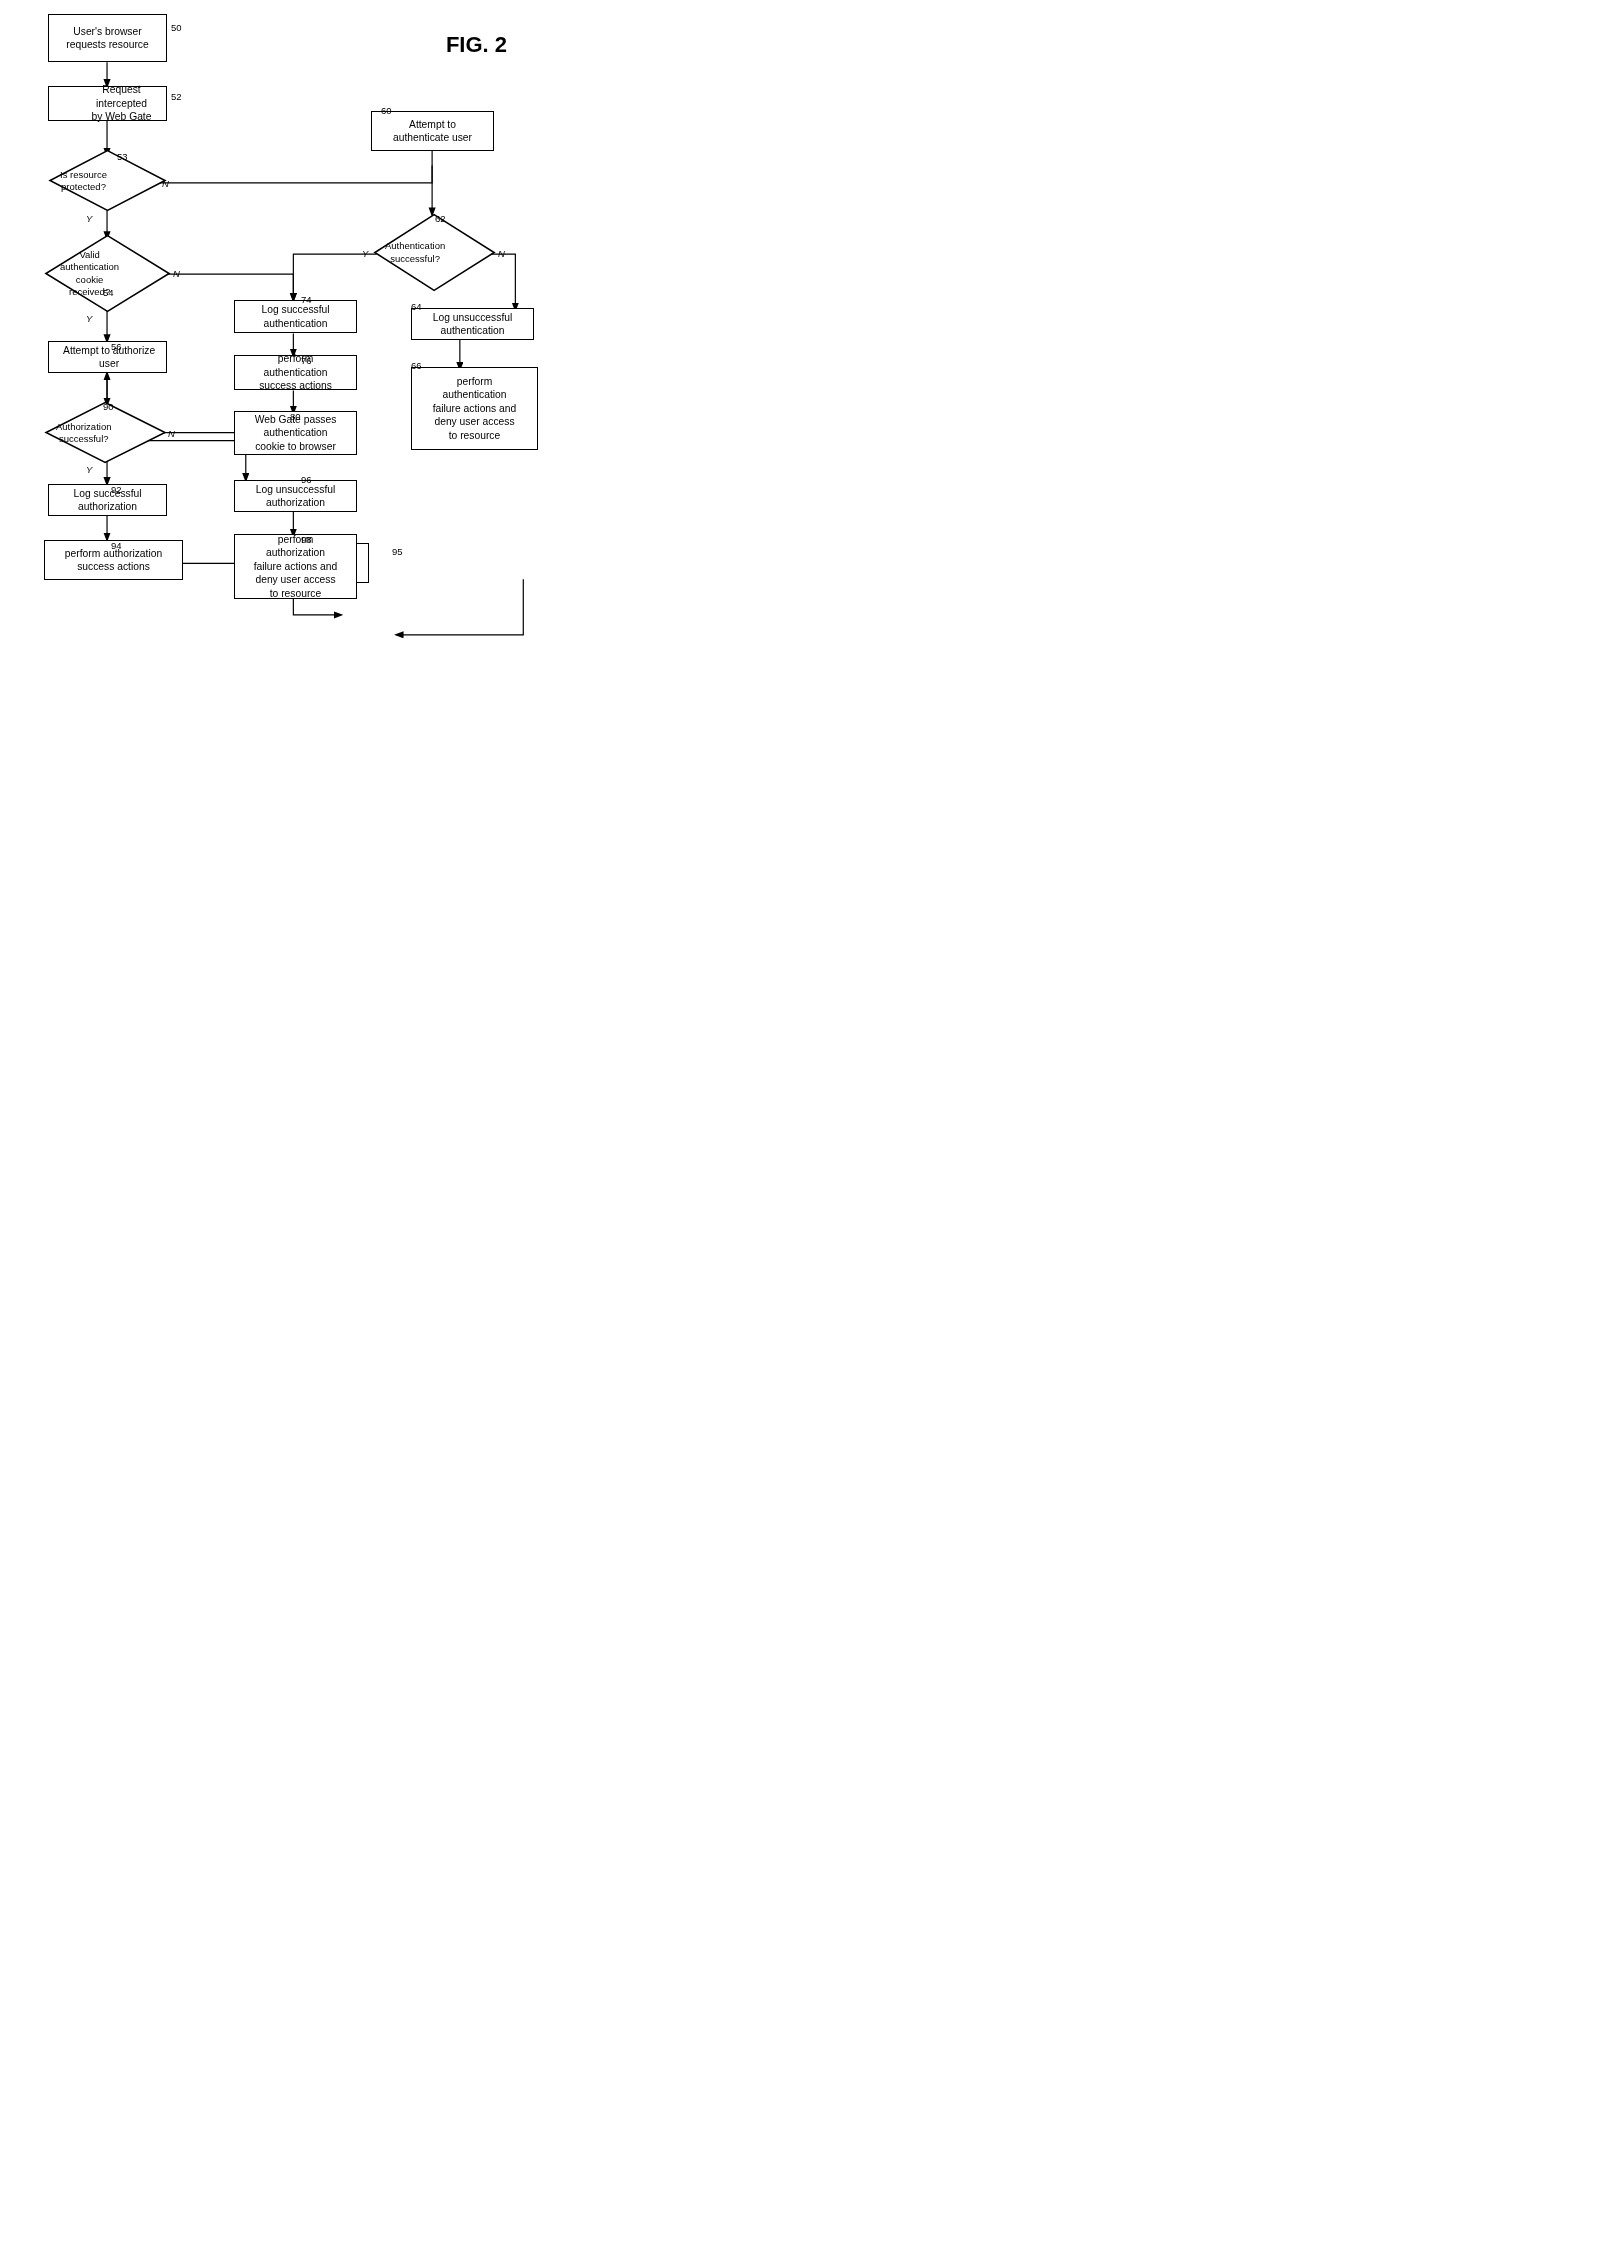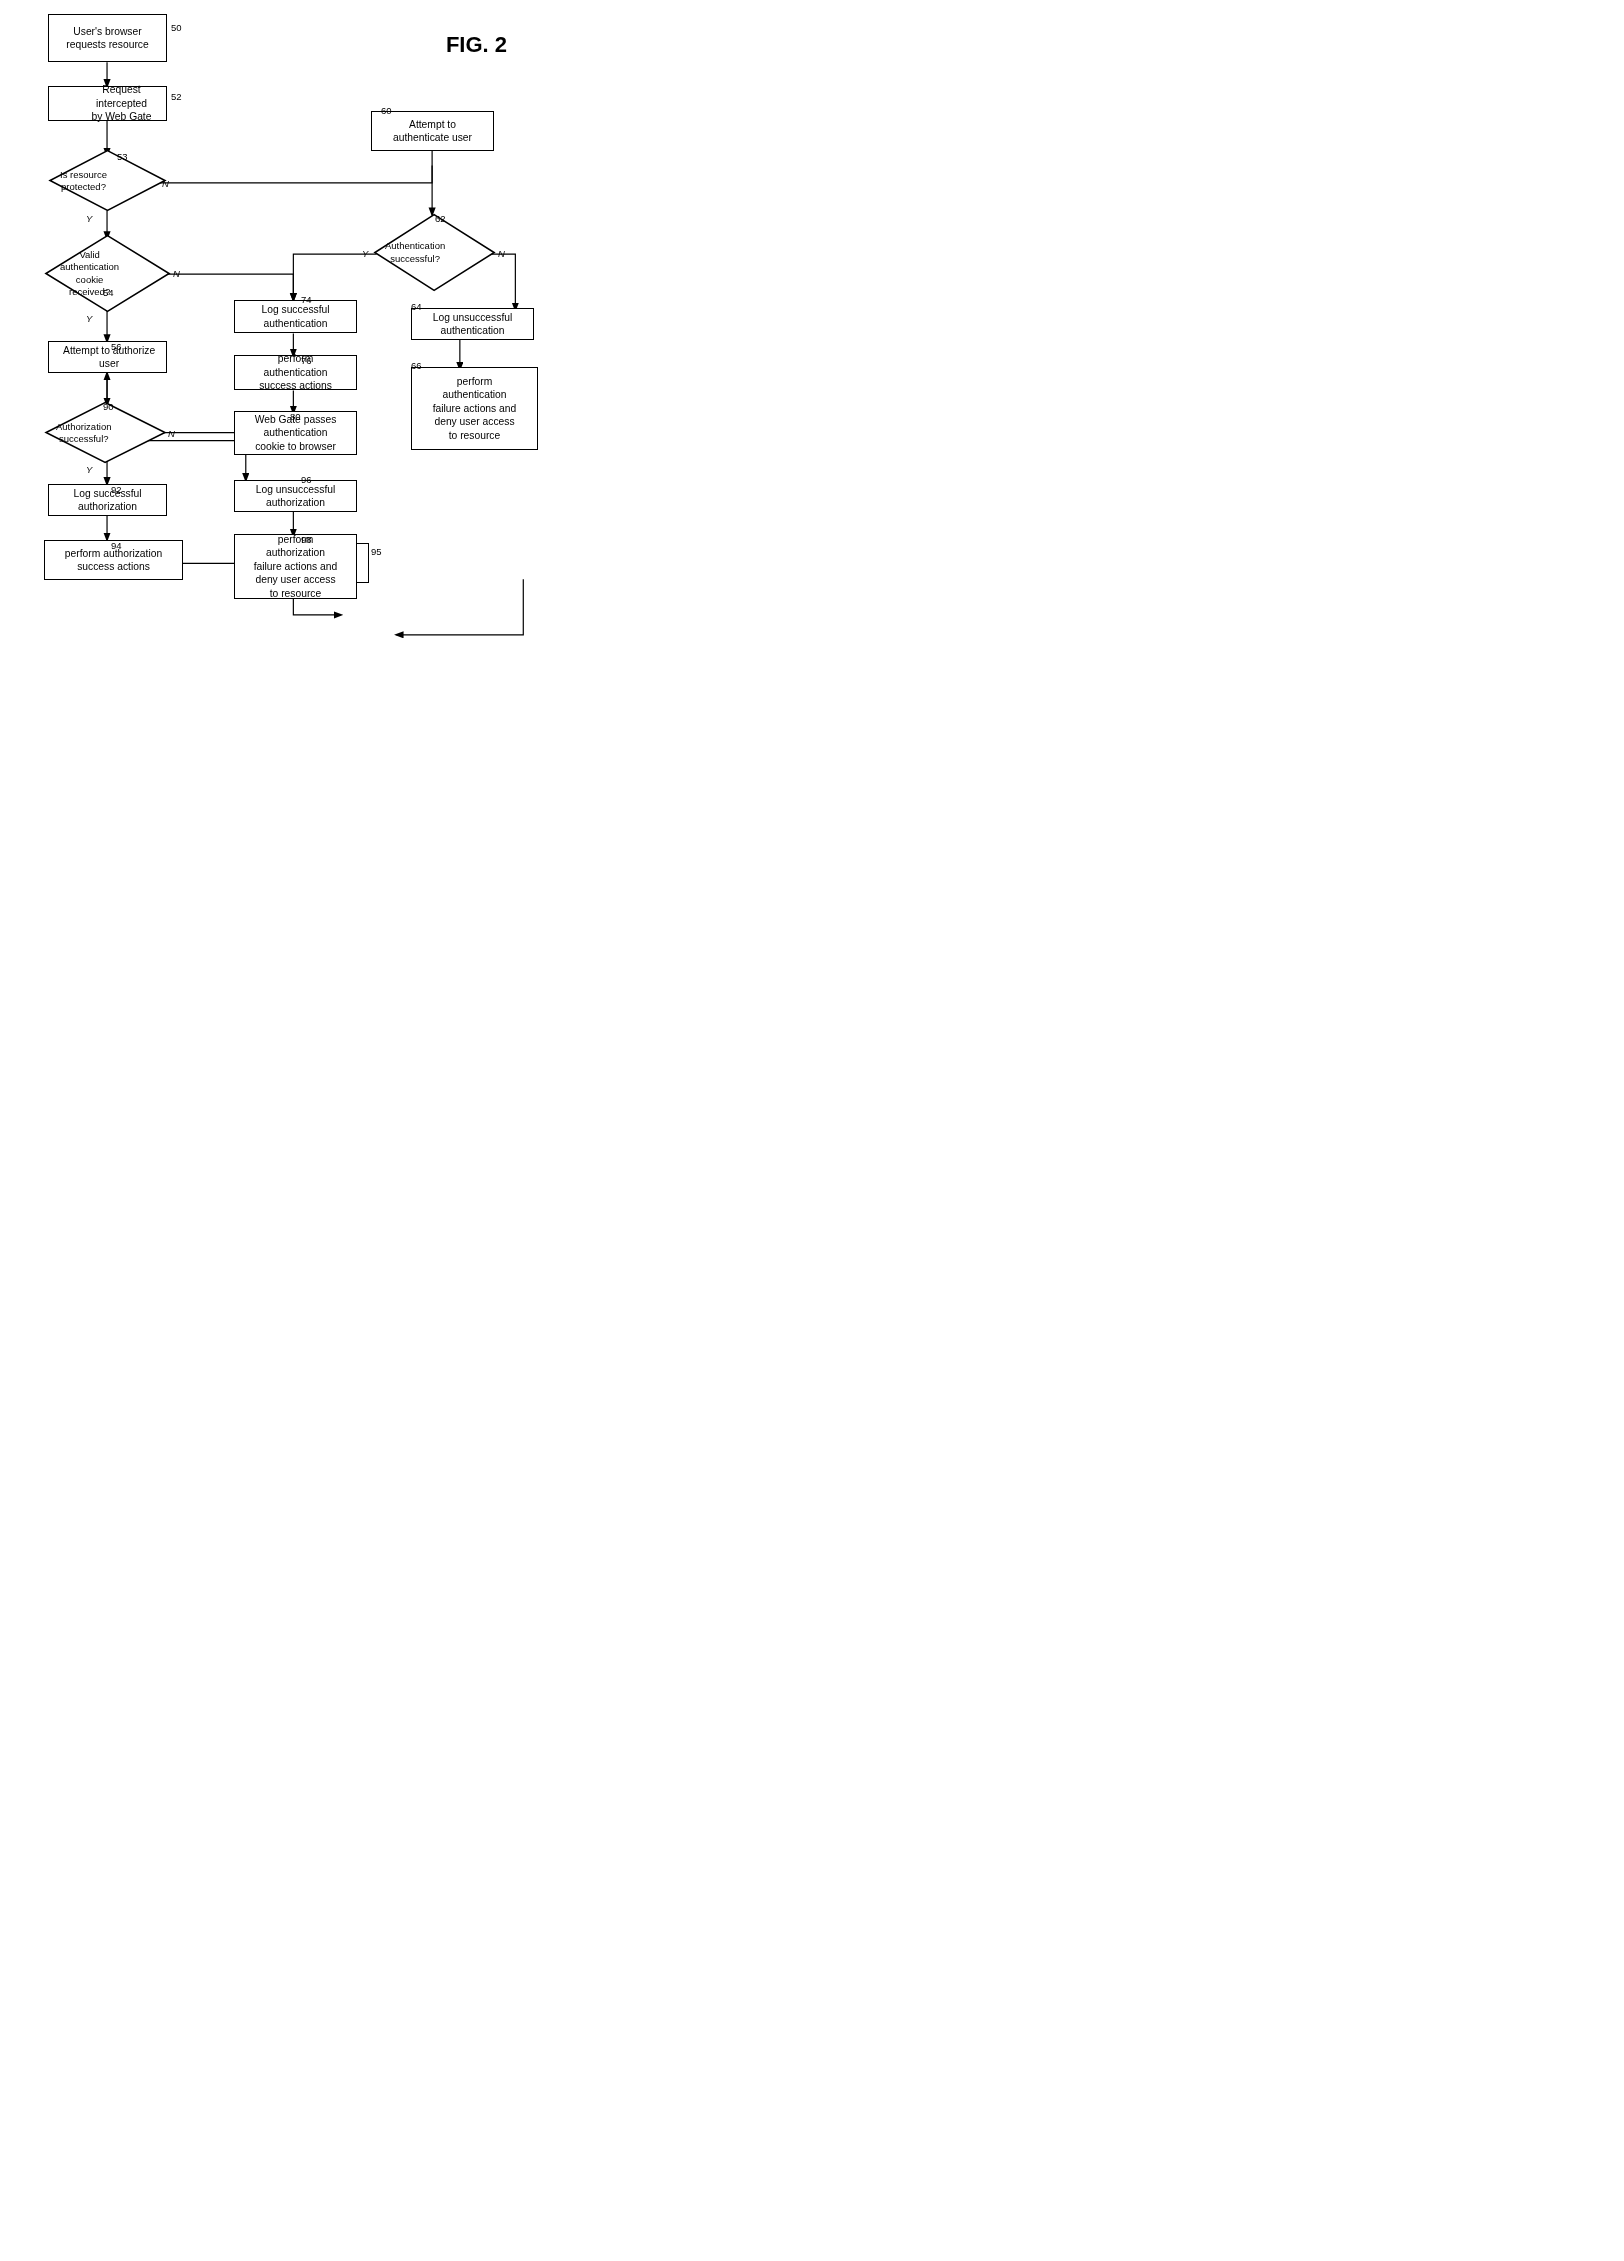--- a/index.html
+++ b/index.html
@@ -207,21 +207,21 @@
   <div class="box" style="left:44px; top:540px; width:139px; height:40px;">
     <span style="white-space:pre-line;text-align:center;">perform authorization
 success actions</span>
   </div>
   <div class="ref" style="left:111px; top:540px;">94</div>
 
   <div class="box" style="left:246px; top:543px; width:123px; height:40px;">
     <span style="white-space:pre-line;">Grant access to
 resource</span>
   </div>
-  <div class="ref" style="left:371px; top:546px;text-align:center;">95</div>
+  <div class="ref" style="left:392px; top:546px;text-align:center;">95</div>
 
   <div class="box" style="left:371px; top:111px; width:123px; height:40px;">
     <span style="white-space:pre-line;">Attempt to
 authenticate user</span>
   </div>
   <div class="ref" style="left:371px; top:105px;margin-left:10px;">60</div>
 
   <div class="diamond-wrapper" style="left:373px; top:213px; width:123px; height:79px;">
     <svg width="123" height="79" viewBox="0 0 155 100">
       <polygon points="77,2 153,50 77,98 2,50" fill="white" stroke="black" stroke-width="2"></polygon>

